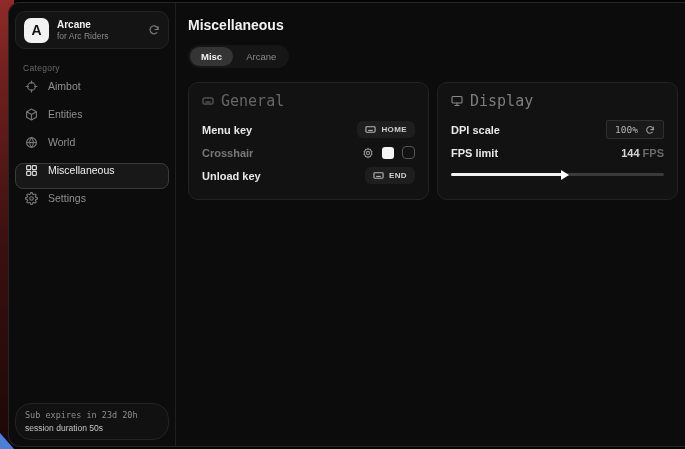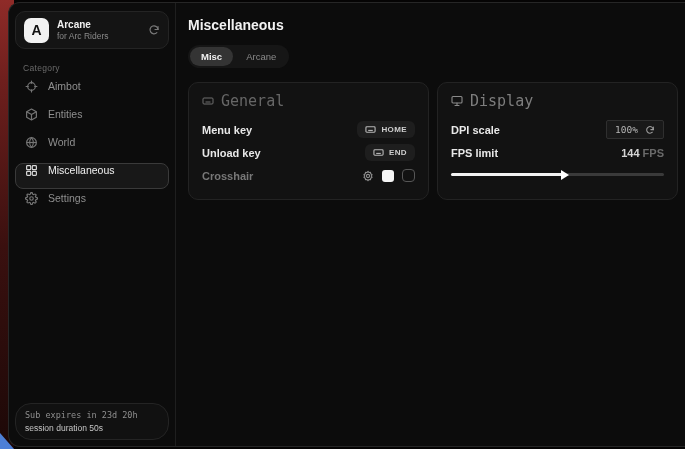--- a/index.html
+++ b/index.html
@@ -256,45 +256,45 @@
               <svg width="11" height="11" viewBox="0 0 24 24" fill="none" stroke="currentColor" stroke-width="2.4">
                 <rect x="2" y="6" width="20" height="12" rx="2"></rect>
                   <path d="M7 14h10"></path>
               </svg>
             </span>
             <span>HOME</span>
           </span>
         </div>
 
         <div class="row">
-          <span class="row-label">Unload key</span>
-          <span class="keybtn">
-            <span class="kb-icon">
-              <svg width="11" height="11" viewBox="0 0 24 24" fill="none" stroke="currentColor" stroke-width="2.4">
-                <rect x="2" y="6" width="20" height="12" rx="2"></rect>
-                  <path d="M7 14h10"></path>
-              </svg>
-            </span>
-            <span>END</span>
-          </span>
-        </div>
-
-        <div class="row">
           <span class="row-label dim">Crosshair</span>
           <span class="cross-controls">
             <span class="gear-sm">
               <svg width="12" height="12" viewBox="0 0 24 24" fill="none" stroke="currentColor" stroke-width="2.2" stroke-linejoin="round">
                 <circle cx="12" cy="12" r="3.2"></circle>
                 <path d="M12 2.5l1.8 2.6 3.1-.6.6 3.1 2.6 1.8-1.6 2.6 1.6 2.6-2.6 1.8-.6 3.1-3.1-.6L12 21.5l-1.8-2.6-3.1.6-.6-3.1-2.6-1.8 1.6-2.6-1.6-2.6 2.6-1.8.6-3.1 3.1.6z"></path>
               </svg>
             </span>
             <span class="swatch"></span>
             <span class="checkbox"></span>
           </span>
         </div>
+
+        <div class="row">
+          <span class="row-label">Unload key</span>
+          <span class="keybtn">
+            <span class="kb-icon">
+              <svg width="11" height="11" viewBox="0 0 24 24" fill="none" stroke="currentColor" stroke-width="2.4">
+                <rect x="2" y="6" width="20" height="12" rx="2"></rect>
+                  <path d="M7 14h10"></path>
+              </svg>
+            </span>
+            <span>END</span>
+          </span>
+        </div>
       </div>
 
       <div class="panel">
         <div class="panel-head">
           <span class="ph-icon">
             <svg width="12" height="12" viewBox="0 0 24 24" fill="none" stroke="currentColor" stroke-width="2.2" stroke-linecap="round">
               <rect x="2" y="3" width="20" height="13" rx="2"></rect>
                 <path d="M8 21h8M12 16v5"></path>
             </svg>
           </span>

